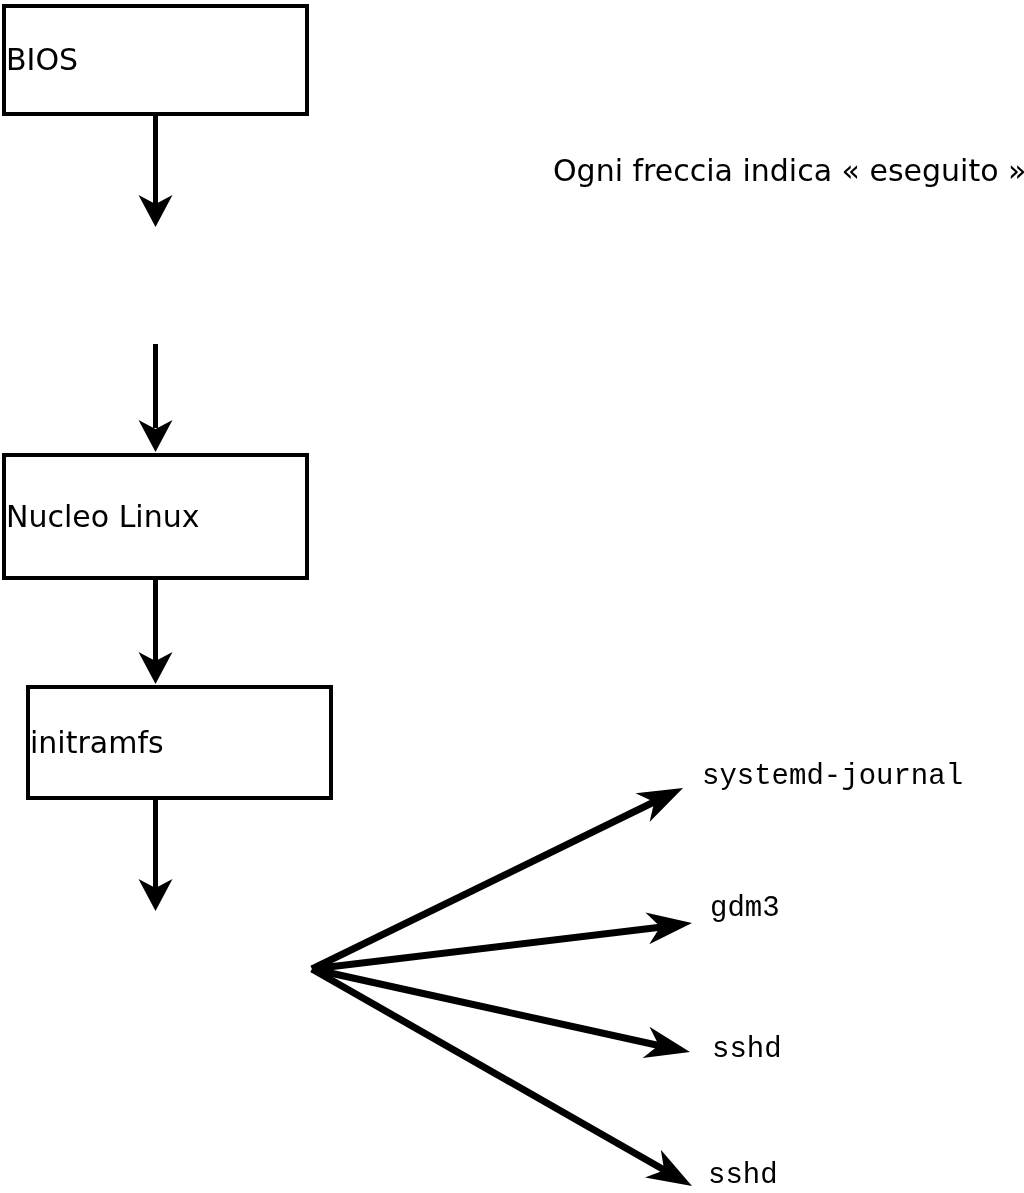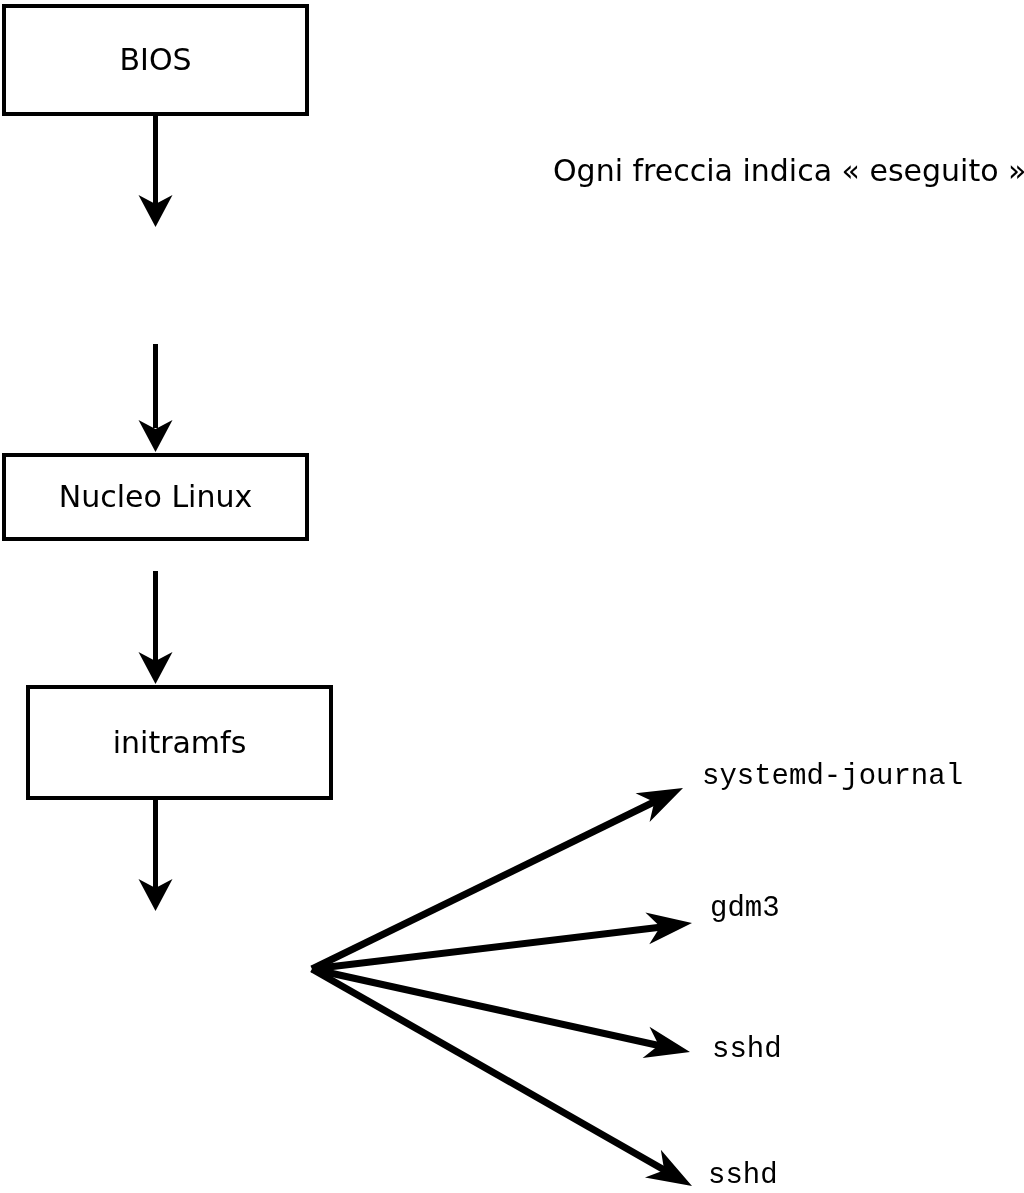--- a/index.html
+++ b/index.html
@@ -25,21 +25,20 @@
   }
   .node-box {
     position: absolute;
     left: 2px;
     width: 307px;
     box-sizing: border-box;
     border: 4px solid #000000;
     background: #ffffff;
     display: flex;
     align-items: center;
-    justify-content: center;
   }
   .node-label {
     font-size: 30px;
     line-height: 1;
     white-space: nowrap;
   }
   .caption {
     position: absolute;
     left: 553px;
     top: 153px;
@@ -103,21 +102,21 @@
       <line class="stroke-line" stroke-width="7" x1="312" y1="969" x2="666" y2="1171"></line>
       <polygon class="fill-head" points="0,0 -45,-16 -32,0 -45,16" transform="translate(692,1186) rotate(29.7)"></polygon>
     </g>
   </svg>
 
   <div class="node-box" style="top:4px; height:112px;">
     <span class="node-label">BIOS</span>
   </div>
 
 
-  <div class="node-box" style="top:453px; height:88px;">
+  <div class="node-box" style="top:453px; height:127px;">
     <span class="node-label">Nucleo Linux</span>
   </div>
 
   <div class="node-box" style="top:685px; height:115px;margin-left:24px;">
     <span class="node-label">initramfs</span>
   </div>
 
 
   <div class="caption">Ogni freccia indica « eseguito ».</div>
 

